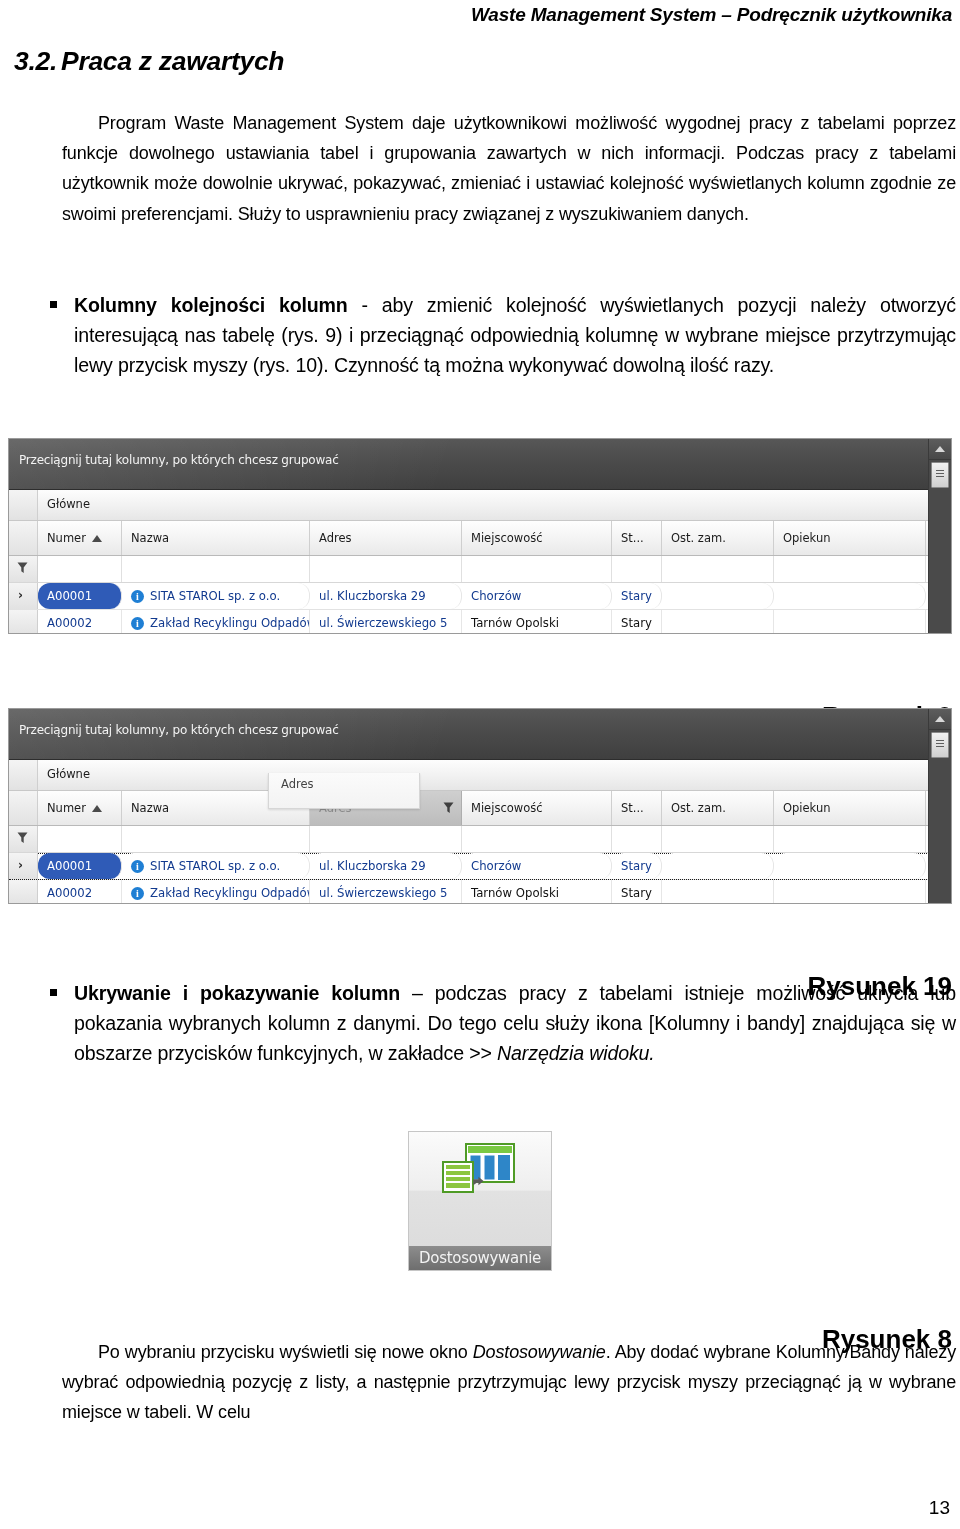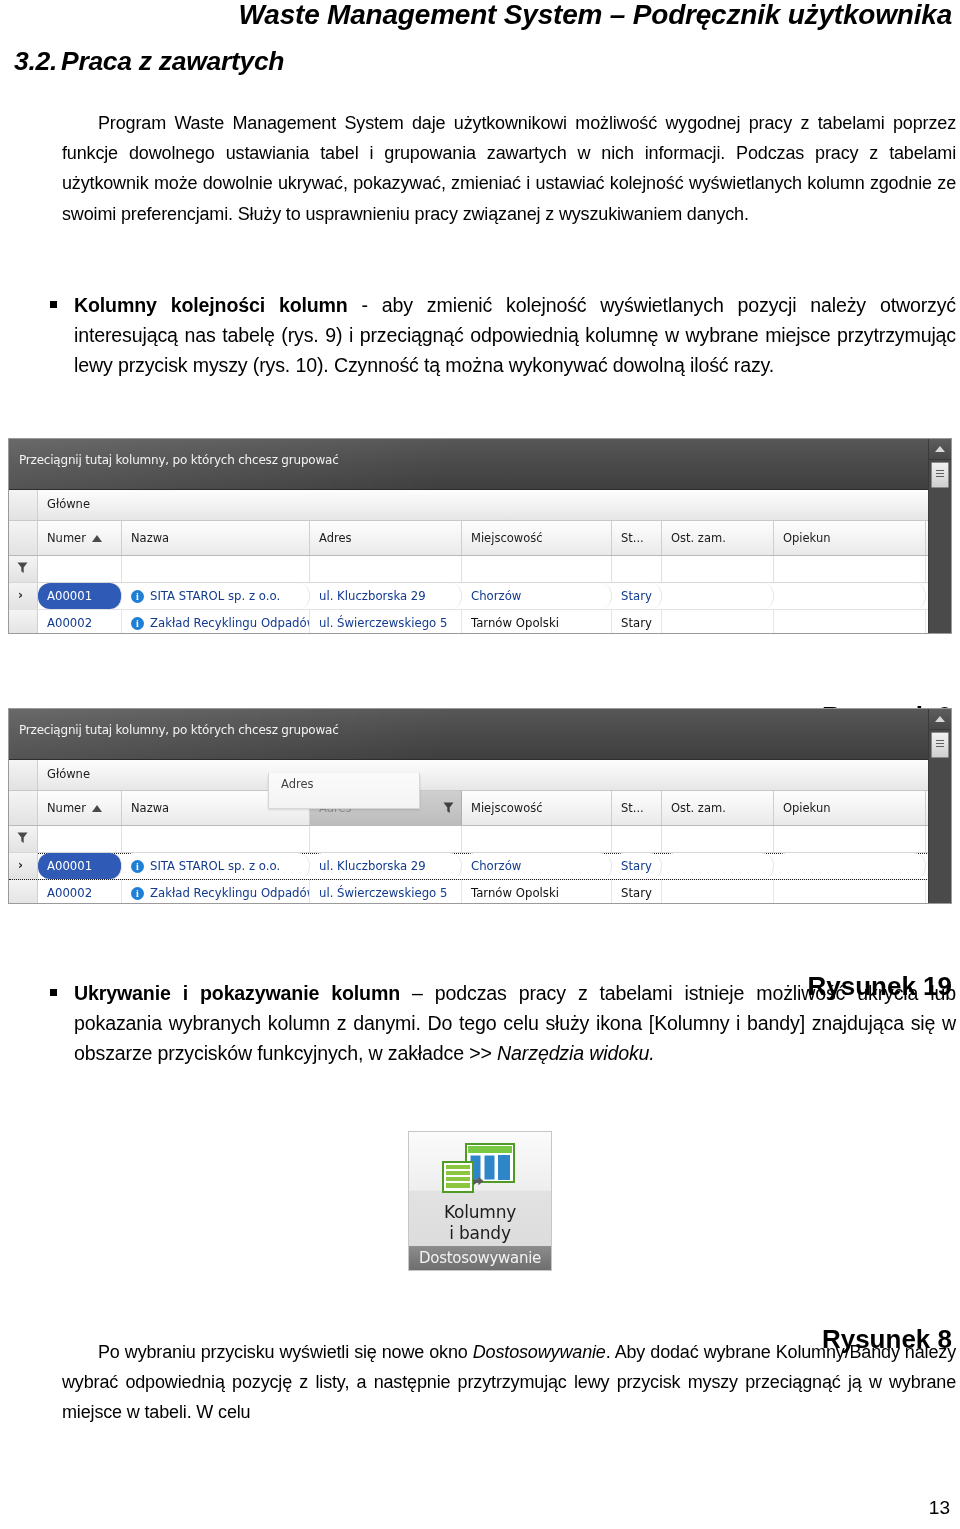--- a/index.html
+++ b/index.html
@@ -21,21 +21,21 @@
     position: absolute;
     top: 0px;
     left: 0;
     width: 960px;
     height: 34px;
     text-align: right;
     padding-right: 8px;
     box-sizing: border-box;
     font-style: italic;
     font-weight: bold;
-    font-size: 28px;
+    font-size: 19px;
     line-height: 30px;
     letter-spacing: -0.2px;
     white-space: nowrap;
   }
 
   
   .sec-head {
     position: absolute;
     top: 44px;
     left: 14px;
@@ -632,24 +632,20 @@
 
       <rect x="34" y="22" width="30" height="30" fill="#ffffff" stroke="#4f9b26" stroke-width="2"></rect>
       <rect x="37" y="25" width="24" height="4" fill="#8cc63f"></rect>
       <rect x="37" y="31" width="24" height="4" fill="#8cc63f"></rect>
       <rect x="37" y="37" width="24" height="4" fill="#8cc63f"></rect>
       <rect x="37" y="43" width="24" height="5" fill="#8cc63f"></rect>
 
       <path d="M66 50 L66 43 L72 43 L72 40 L78 45 L72 50 L72 47 L70 47 Z" fill="#5a5a5a" transform="translate(-2,-4) scale(0.85) translate(12,8)"></path>
     </svg>
   </div>
-  <div class="btn-label">
-    <div>Kolumny</div>
-    <div>i bandy</div>
-  </div>
   <div class="group-foot">Dostosowywanie</div>
 </div>
 
 <div class="caption cap11">Rysunek 8</div>
 
 <div class="para p-final"><span class="indent"></span><span>Po wybraniu przycisku wyświetli się nowe okno </span><i>Dostosowywanie</i><span>. Aby dodać wybrane Kolumny/Bandy należy wybrać odpowiednią pozycję z listy, a następnie przytrzymując lewy przycisk myszy przeciągnąć ją w wybrane miejsce w tabeli. W celu</span></div>
 
 <div class="page-no">13</div>
 
 </body></html>

